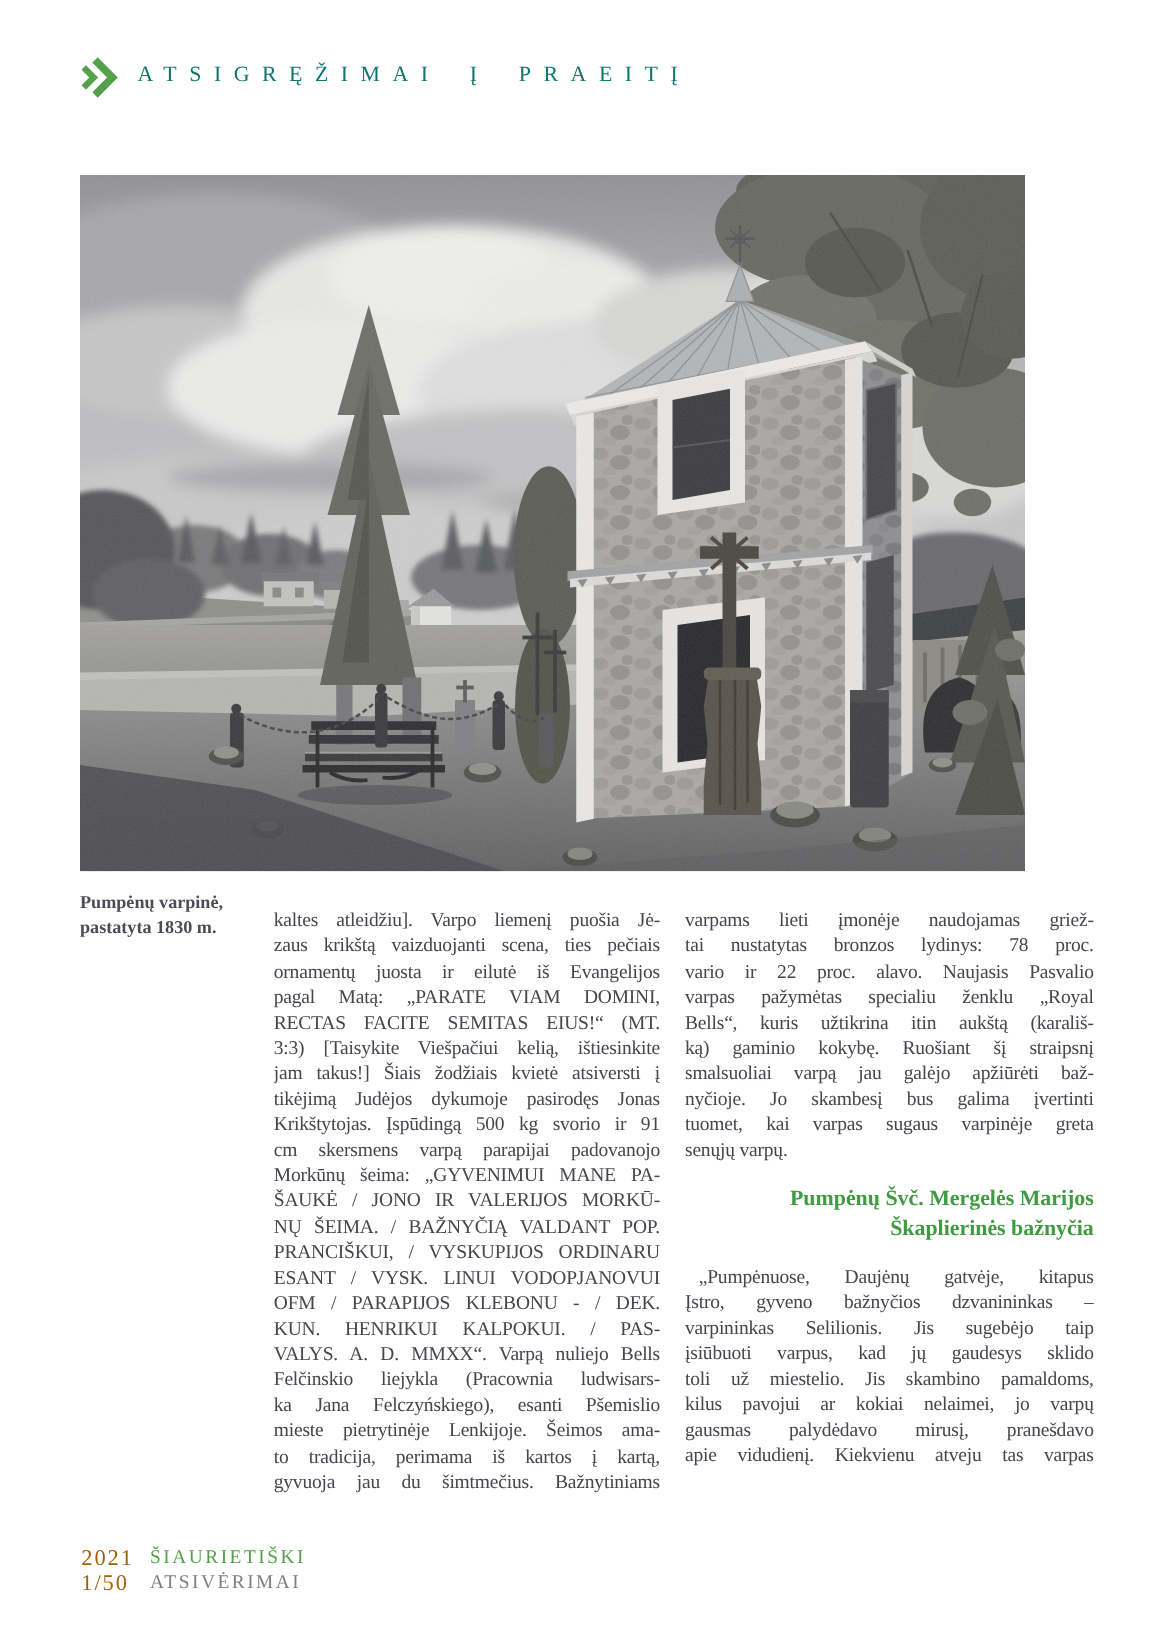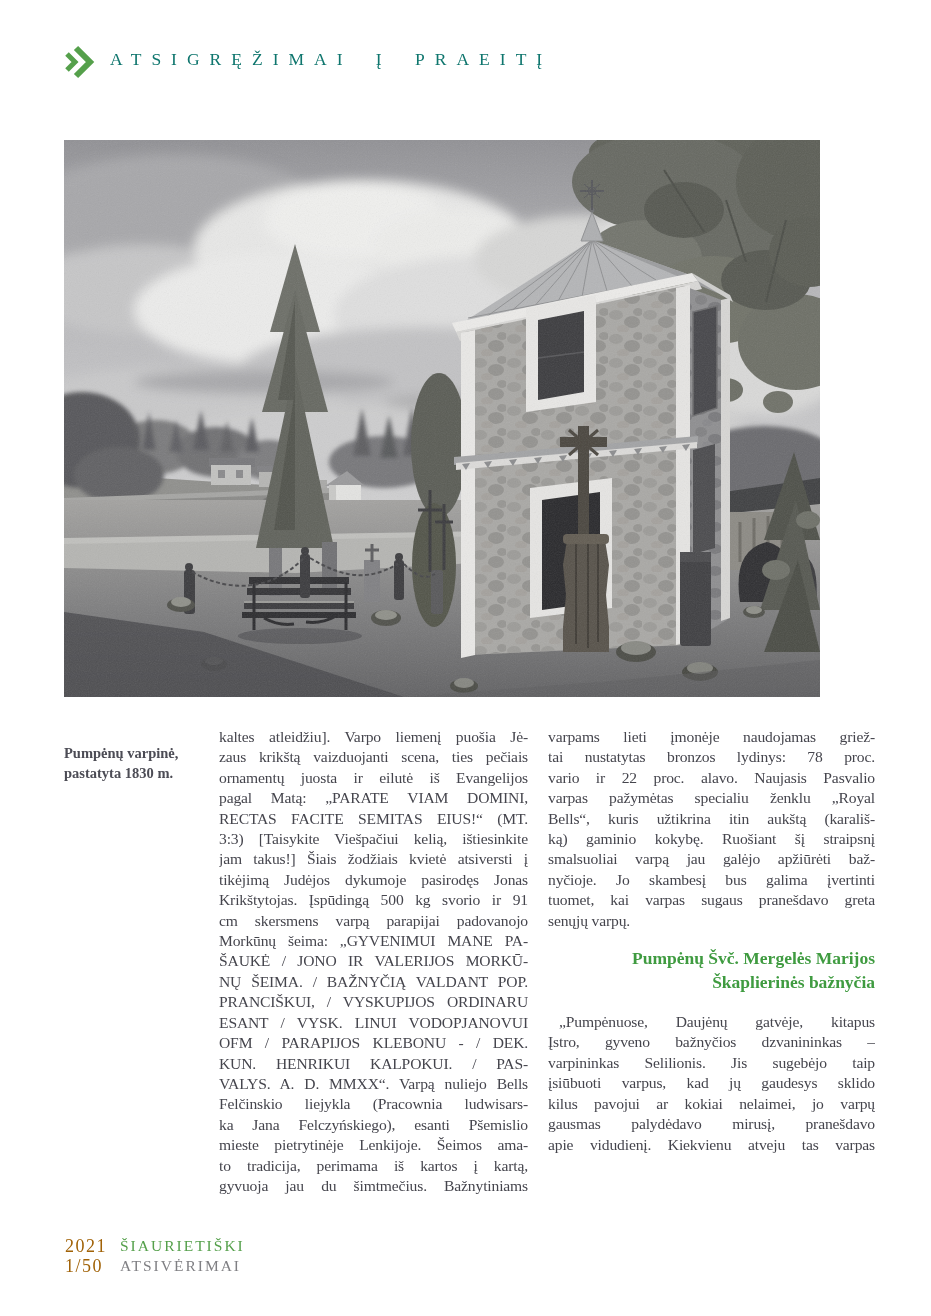--- a/index.html
+++ b/index.html
@@ -7,21 +7,21 @@
         font-family:"Liberation Serif","DejaVu Serif",serif;}
   
   .kicker{position:absolute;left:63px;top:40px;display:flex;align-items:center;}
   .kicker-icon{position:absolute;left:0;top:2px;width:32px;height:40px;}
   .kicker-title{position:absolute;left:47px;top:9px;white-space:nowrap;
       font-size:17.5px;letter-spacing:10px;word-spacing:9px;color:#0f766e;font-weight:400;}
   
   .photo{position:absolute;left:64px;top:140px;width:756px;height:557px;}
   .photo svg{display:block;}
   
-  .caption{position:absolute;left:64px;top:743px;width:150px;
+  .caption{position:absolute;left:64px;top:712px;width:150px;
       font-size:14.5px;line-height:20px;font-weight:700;color:#4c4c55;font-family:Liberation Serif, serif;}
   
   .col{position:absolute;top:727px;color:#45454d;font-size:15.6px;line-height:20.4px;overflow:hidden;}
   .col1{left:219px;width:309px;height:478px;}
   .col2{left:548px;width:327px;height:478px;}
   .tline{text-align:justify;text-align-last:justify;letter-spacing:-0.15px;white-space:normal;}
   .tline.left{text-align-last:left;font-family:Liberation Serif, serif;}
   .tline.indent{text-indent:11px;}
   .section-heading{margin:16px 0 18px 0;color:#3f9b40;font-weight:700;
       font-size:17.5px;line-height:23.5px;}
@@ -393,32 +393,33 @@
   <div class="col col2">
     <div>
         <div class="tline">varpams lieti įmonėje naudojamas griež-</div>
         <div class="tline">tai nustatytas bronzos lydinys: 78 proc.</div>
         <div class="tline">vario ir 22 proc. alavo. Naujasis Pasvalio</div>
         <div class="tline">varpas pažymėtas specialiu ženklu „Royal</div>
         <div class="tline">Bells“, kuris užtikrina itin aukštą (karališ-</div>
         <div class="tline">ką) gaminio kokybę. Ruošiant šį straipsnį</div>
         <div class="tline">smalsuoliai varpą jau galėjo apžiūrėti baž-</div>
         <div class="tline">nyčioje. Jo skambesį bus galima įvertinti</div>
-        <div class="tline">tuomet, kai varpas sugaus pranešdavo greta</div>
+        <div class="tline">tuomet, kai varpas sugaus varpinėje greta</div>
         <div class="tline left">senųjų varpų.</div>
       </div>
     <div class="section-heading">
         <div class="heading-line">Pumpėnų Švč. Mergelės Marijos</div>
         <div class="heading-line">Škaplierinės bažnyčia</div>
       </div>
     <div>
         <div class="tline indent">„Pumpėnuose, Daujėnų gatvėje, kitapus</div>
         <div class="tline">Įstro, gyveno bažnyčios dzvanininkas –</div>
         <div class="tline">varpininkas Selilionis. Jis sugebėjo taip</div>
         <div class="tline">įsiūbuoti varpus, kad jų gaudesys sklido</div>
+        <div class="tline">toli už miestelio. Jis skambino pamaldoms,</div>
         <div class="tline">kilus pavojui ar kokiai nelaimei, jo varpų</div>
         <div class="tline">gausmas palydėdavo mirusį, pranešdavo</div>
         <div class="tline">apie vidudienį. Kiekvienu atveju tas varpas</div>
       </div>
   </div>
 
   <div class="footer">
     <div class="footer-issue">
       <div>2021</div>
       <div>1/50</div>

